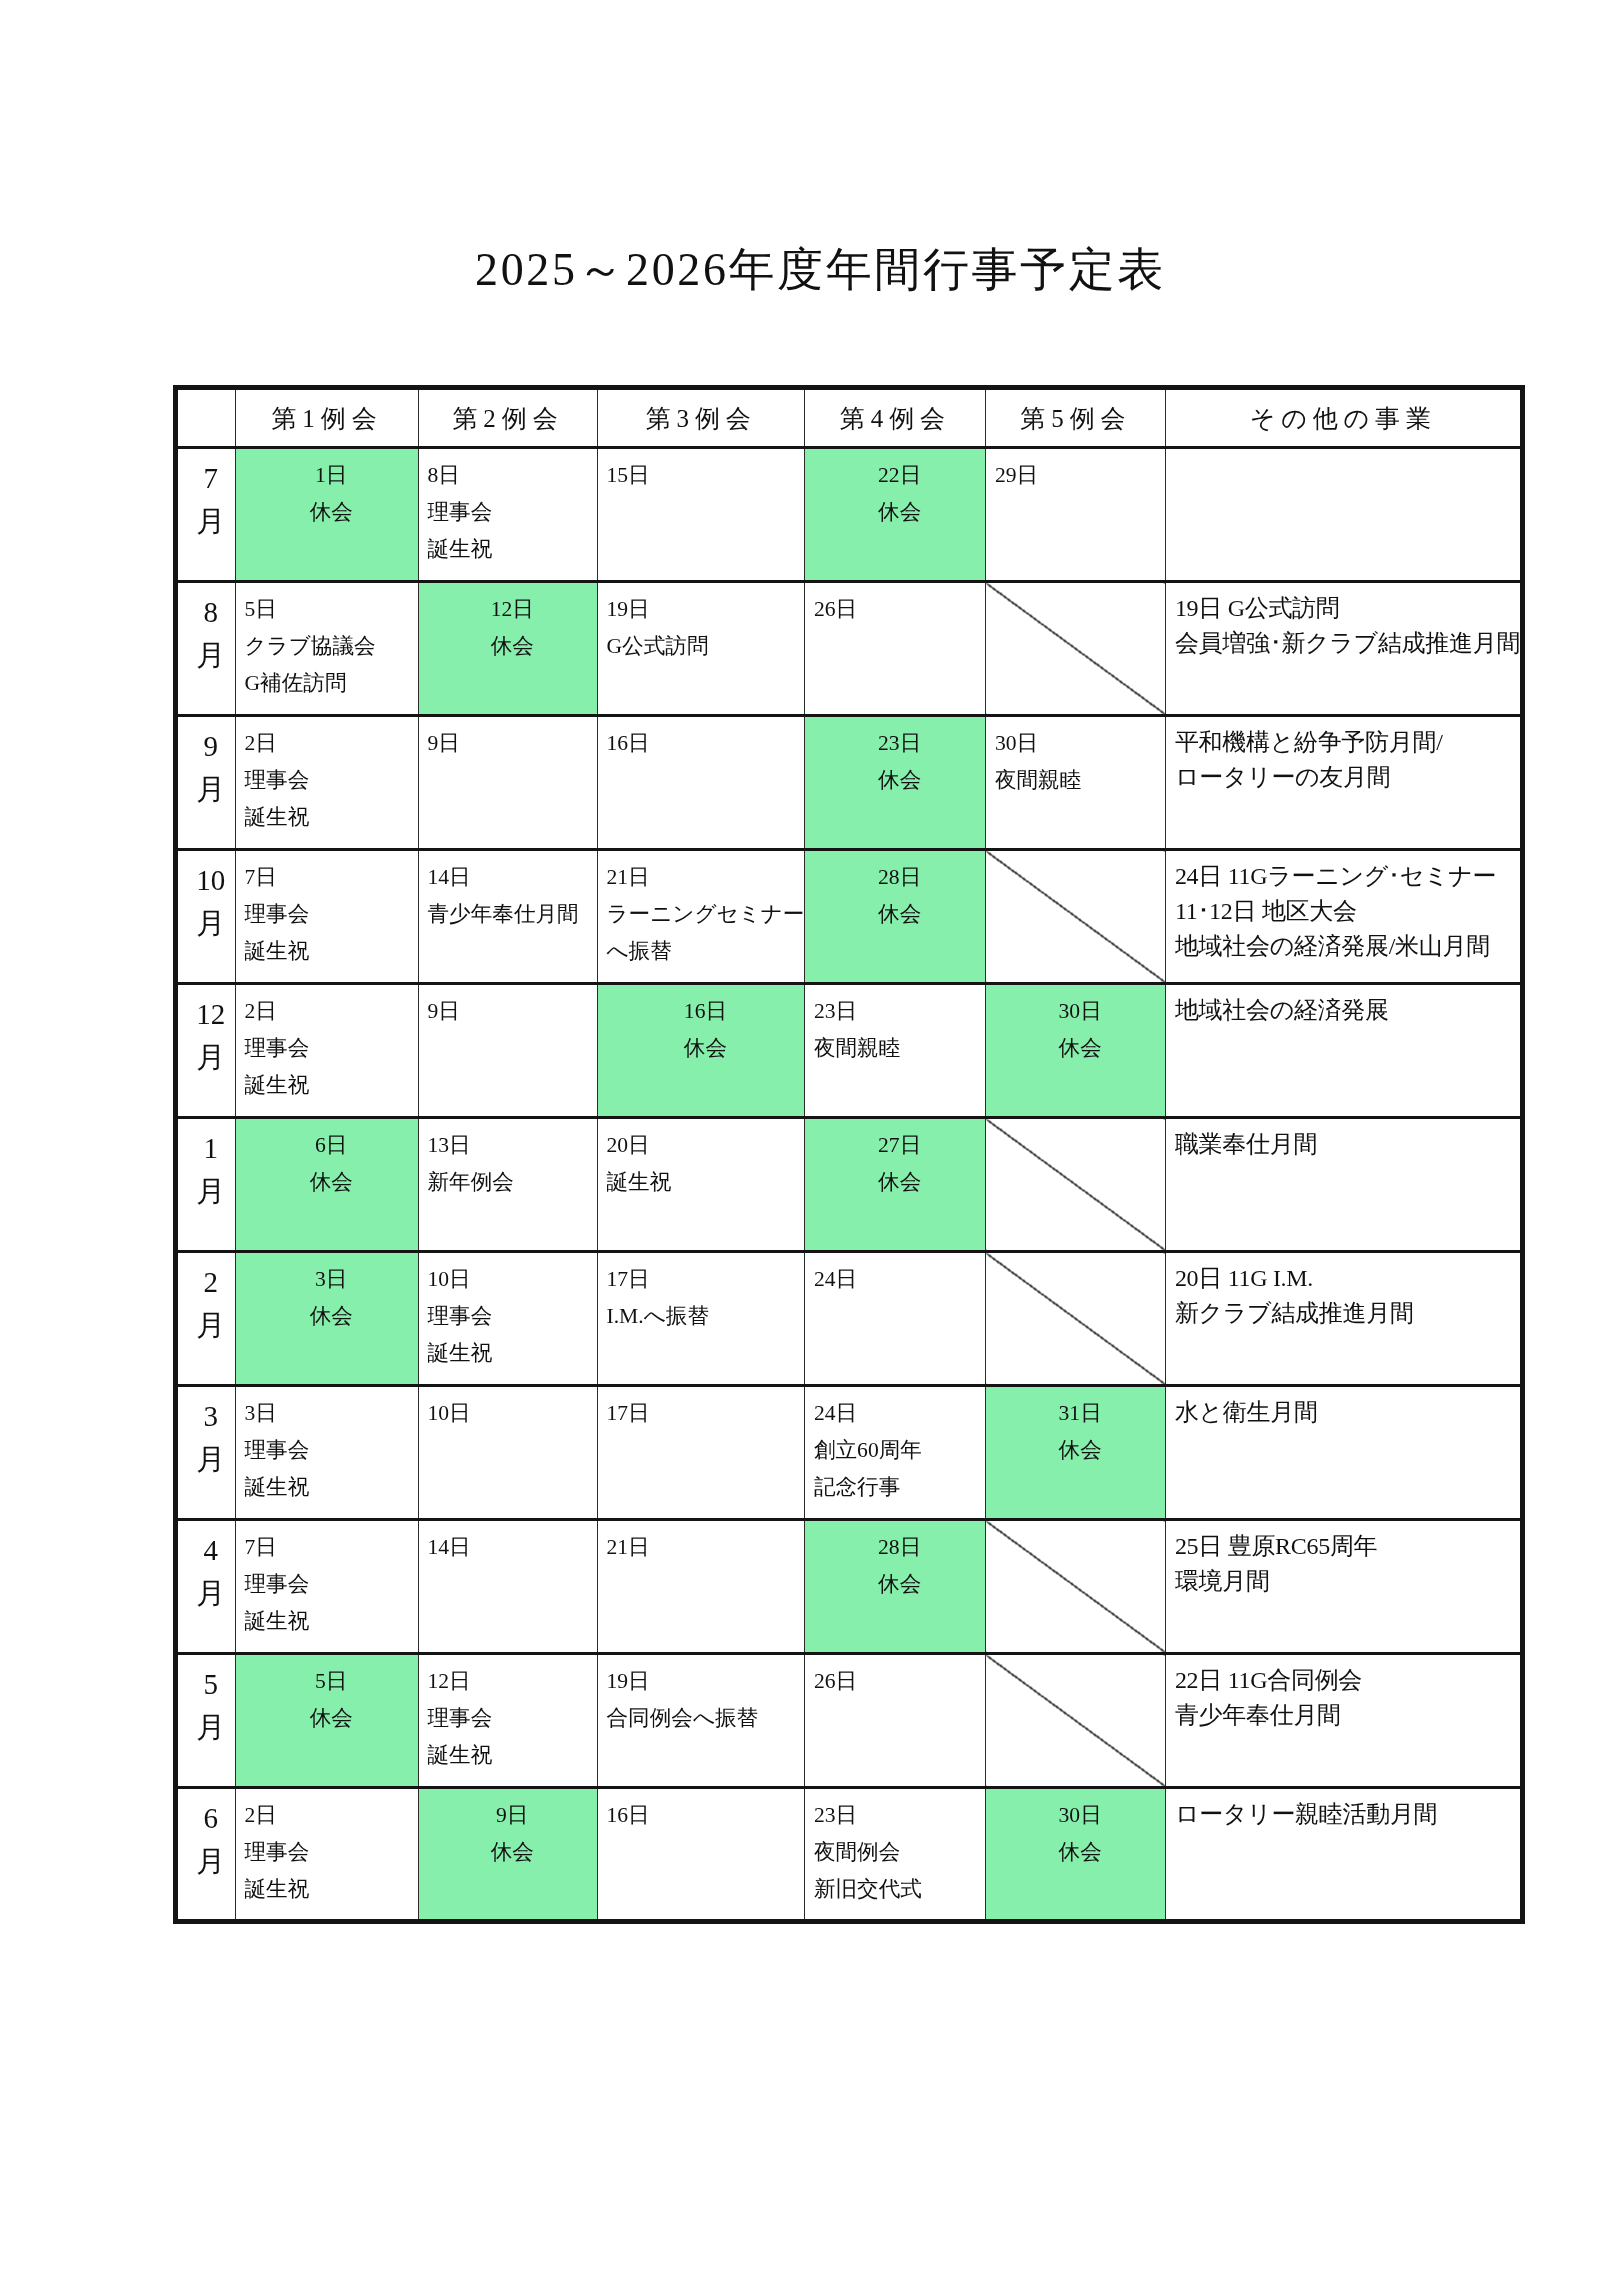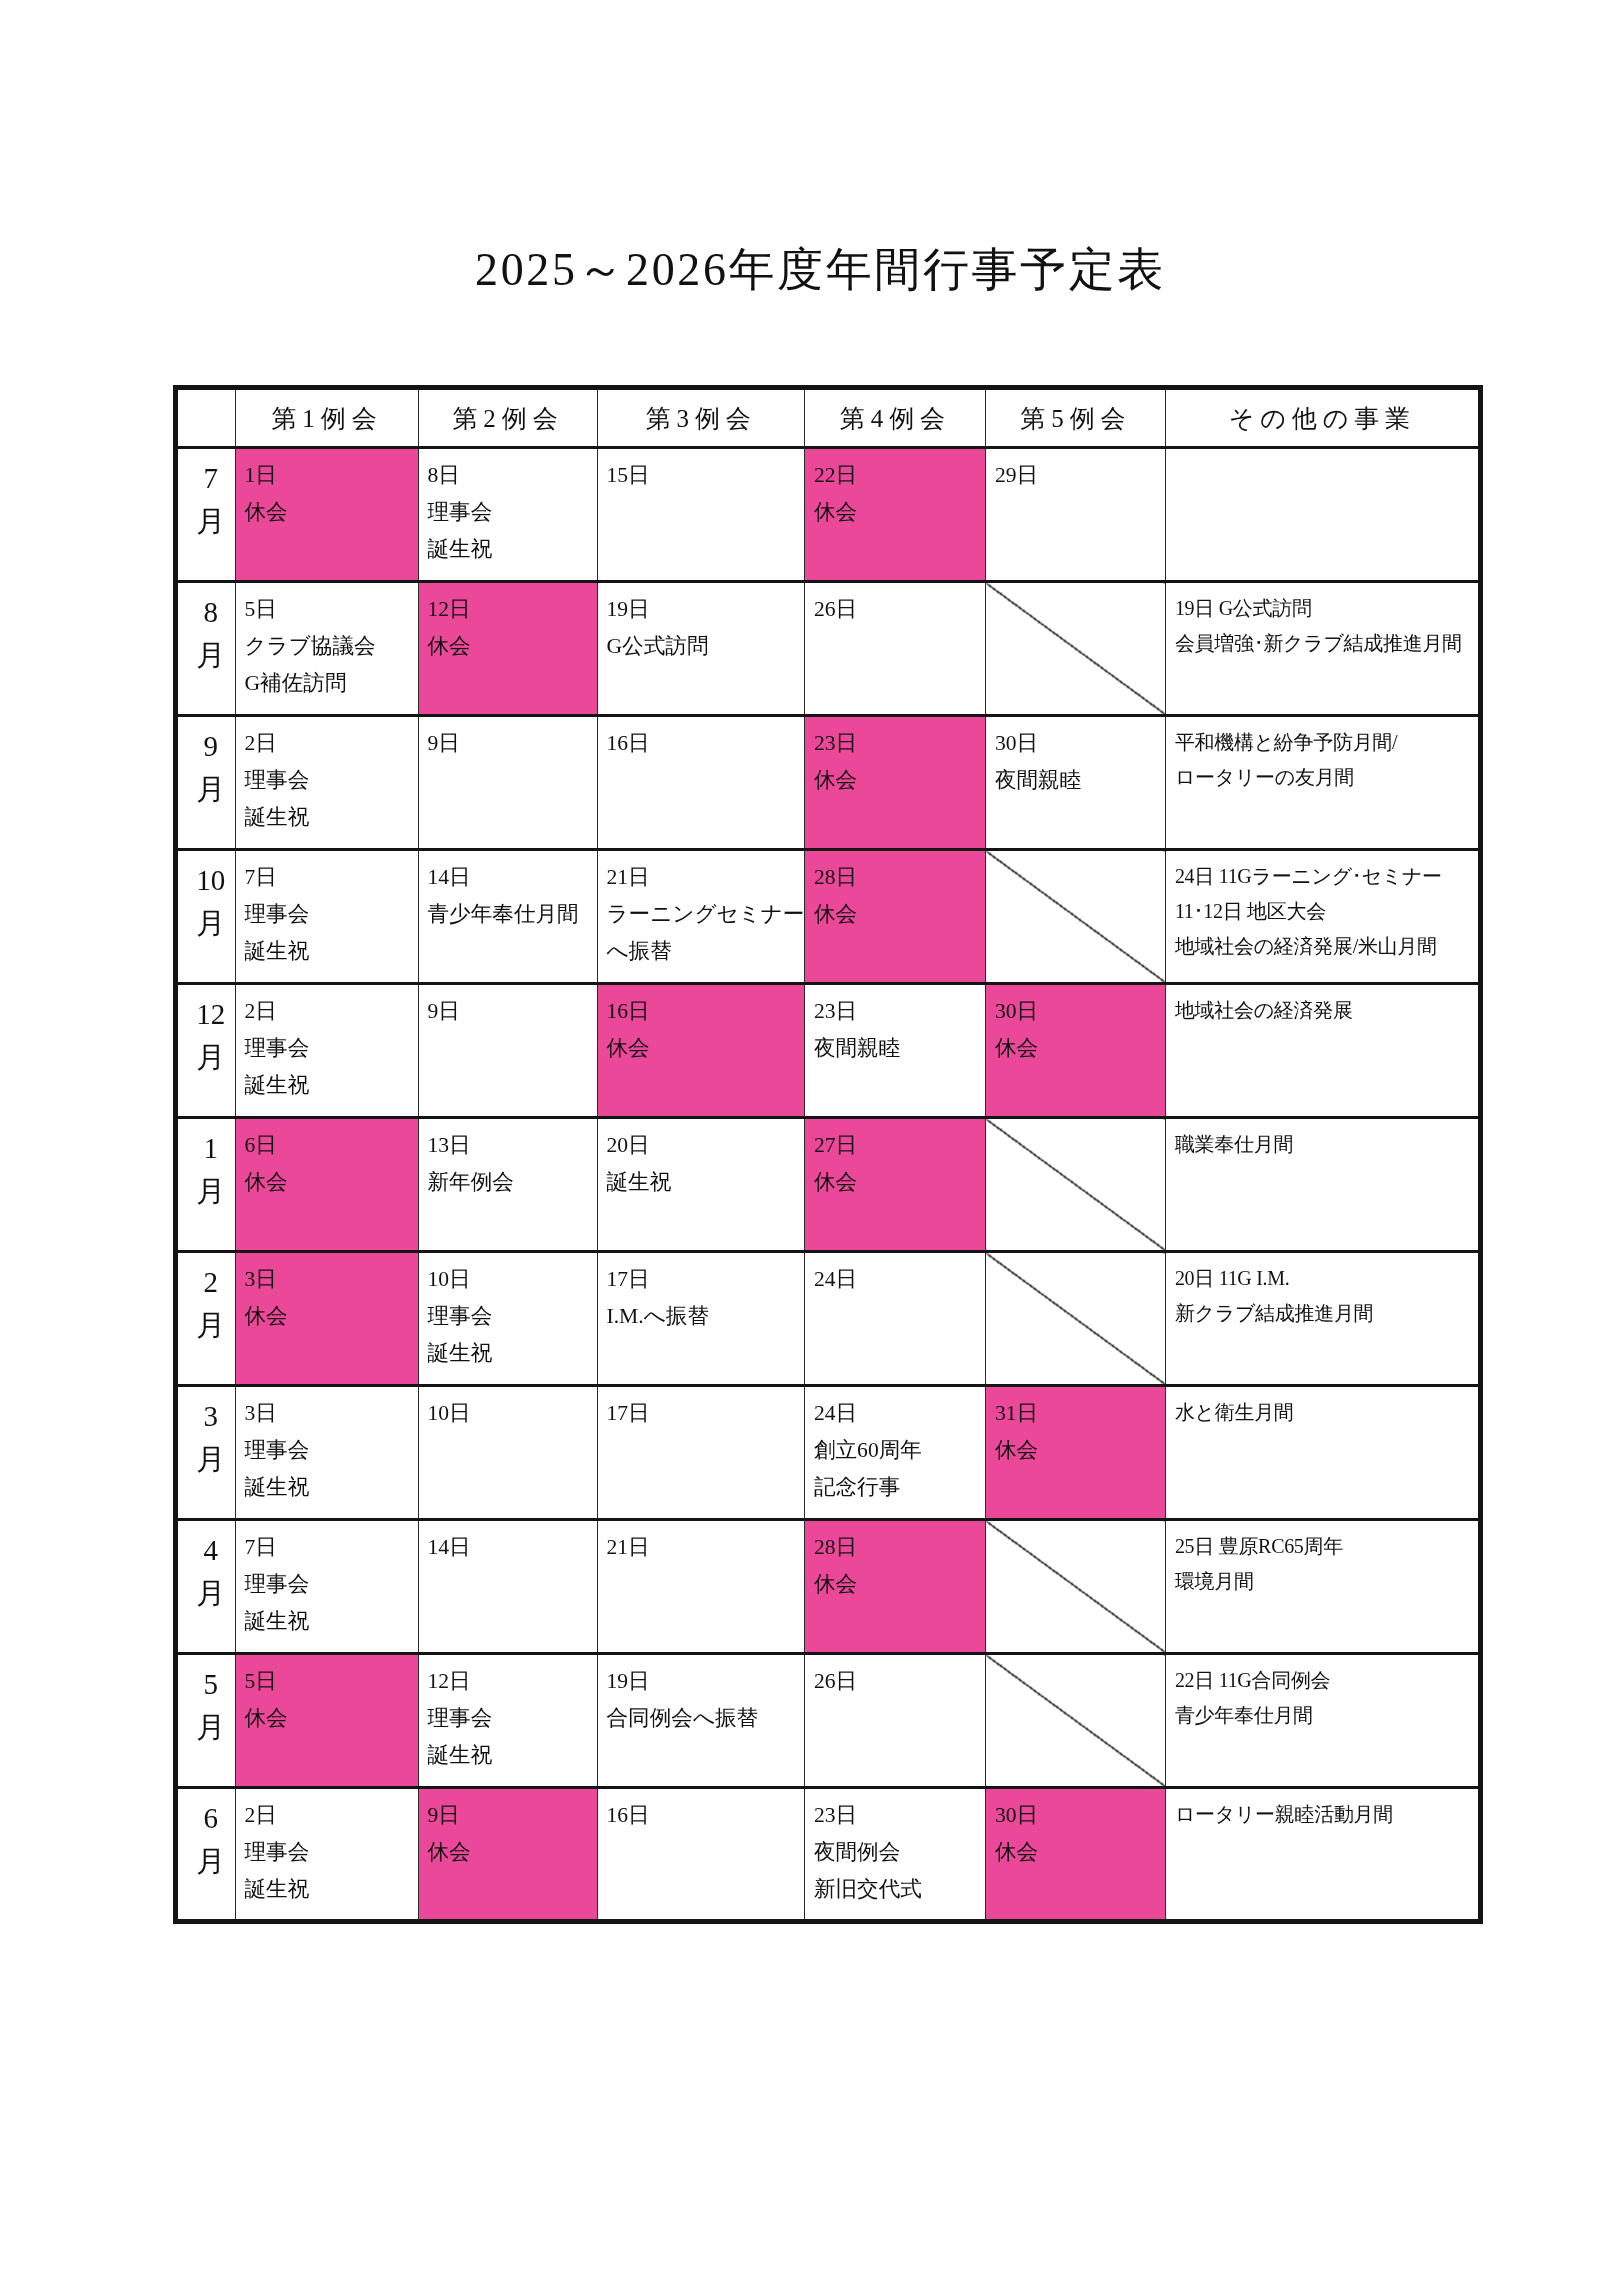--- a/index.html
+++ b/index.html
@@ -27,22 +27,22 @@
     border-left:1.3px solid #2a2a2a;border-right:1.3px solid #2a2a2a;
     border-top:3.3px solid #141414;border-bottom:3.3px solid #141414;
     vertical-align:top;padding:7.9px 0 0 8.5px;overflow:hidden;
   }
   tr.mrow{height:134px;}
   td.month{
     text-align:center;vertical-align:middle;padding:0;
     font-size:29px;line-height:43px;
   }
   .cl{font-size:21.6px;line-height:37px;white-space:nowrap;}
-  td.other .cl{font-size:20px;line-height:35px;letter-spacing:-0.3px;}
-  td.gray{background:#ec4899;}
+  td.other .cl{font-size:24px;line-height:35px;letter-spacing:-0.3px;}
+  td.gray{background:#86efac;text-align:center;}
   td.diag{
     background-image:linear-gradient(to top right,
       transparent calc(50% - 0.9px),
       #3a3a3a calc(50% - 0.9px),
       #3a3a3a calc(50% + 0.9px),
       transparent calc(50% + 0.9px));
   }
 </style>
 </head>
 <body>

